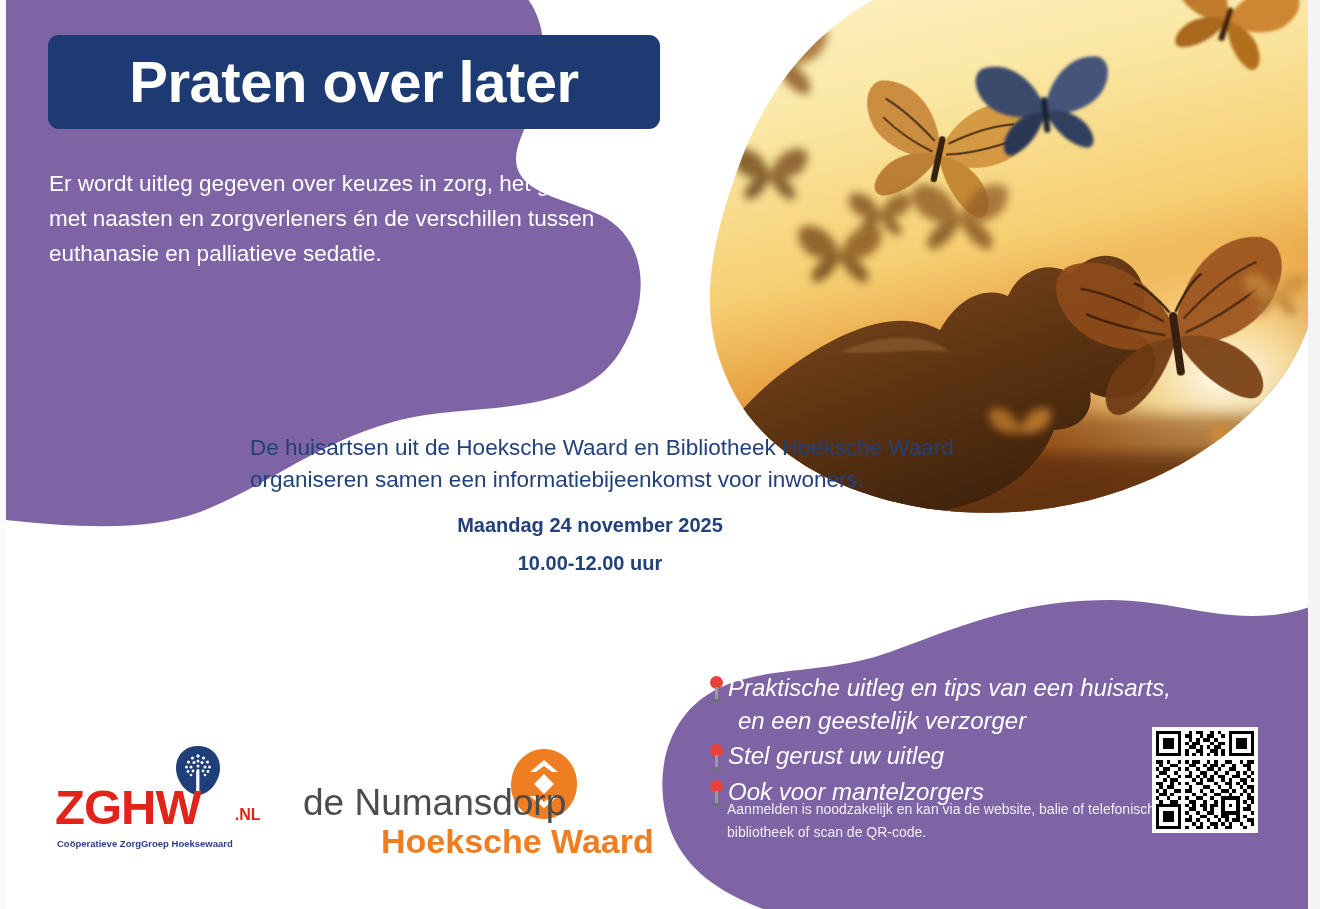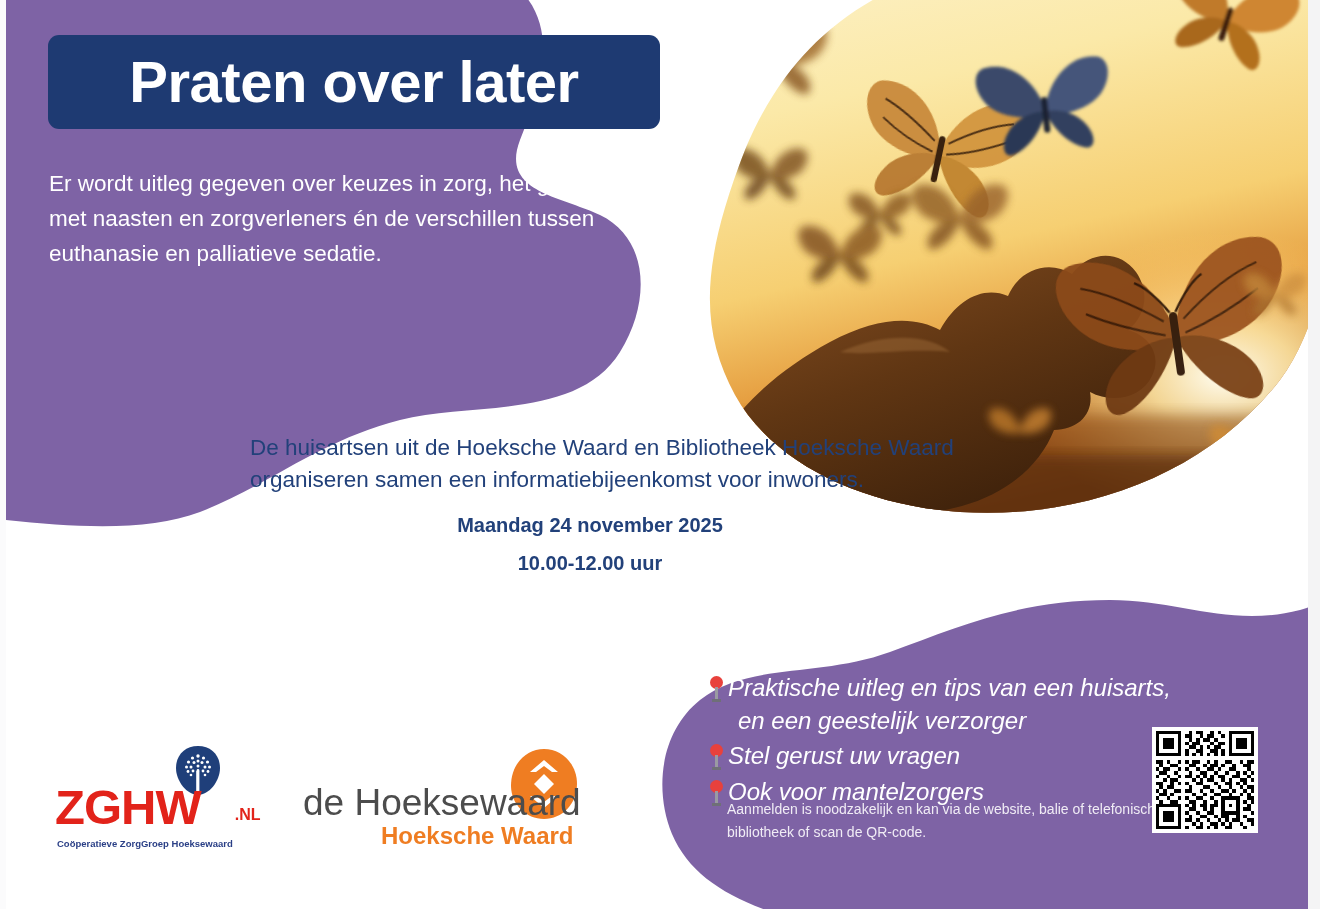--- a/index.html
+++ b/index.html
@@ -246,21 +246,21 @@
     top: 36px;
     font-size: 37px;
     color: #4c4c4c;
     line-height: 1;
     white-space: nowrap;
   }
   .bieb-line2 {
     position: absolute;
     left: 78px;
     top: 76px;
-    font-size: 24px;
+    font-size: 34px;
     color: #ef7d22;
     font-weight: bold;
     line-height: 1;
     white-space: nowrap;
   }
 </style>
 </head>
 <body>
 
 <div id="poster">
@@ -477,21 +477,21 @@
         <span>Praktische uitleg en tips van een huisarts,</span>
         <span class="cont">en een geestelijk verzorger</span>
       </span>
     </div>
     <div class="bullet-row">
       <span class="pin-icon">
         <span class="head"></span>
           <span class="stem"></span>
           <span class="foot"></span>
       </span>
-      <span class="bullet-text">Stel gerust uw vragen</span>
+      <span class="bullet-text">Stel gerust uw uitleg</span>
     </div>
     <div class="bullet-row">
       <span class="pin-icon">
         <span class="head"></span>
           <span class="stem"></span>
           <span class="foot"></span>
       </span>
       <span class="bullet-text">Ook voor mantelzorgers</span>
     </div>
   </div>
@@ -756,19 +756,19 @@
     <div class="zghw-tagline">Coöperatieve ZorgGroep Hoeksewaard</div>
   </div>
 
   <div class="logo-bieb">
     <svg class="bieb-mark" viewBox="0 0 68 72">
       <path d="M34,1 C52,1 67,16 67,36 C67,56 52,71 34,71 C16,71 1,56 1,38 C1,16 16,1 34,1 Z" fill="#ef7d22"></path>
       <path d="M20,24 L34,12 L48,24 L42,24 L34,18 L26,24 Z" fill="#ffffff"></path>
       <path d="M34,26 L44,36 L34,46 L24,36 Z" fill="#ffffff"></path>
       <path d="M20,48 L34,60 L48,48 L42,48 L34,54 L26,48 Z" fill="#ffffff"></path>
     </svg>
-    <div class="bieb-line1">de Hoeksewaard</div>
+    <div class="bieb-line1">de Numansdorp</div>
     <div class="bieb-line2">Hoeksche Waard</div>
   </div>
 
   <div class="edge-strip-left"></div>
   <div class="edge-strip-right"></div>
 </div>
 
 </body></html>

